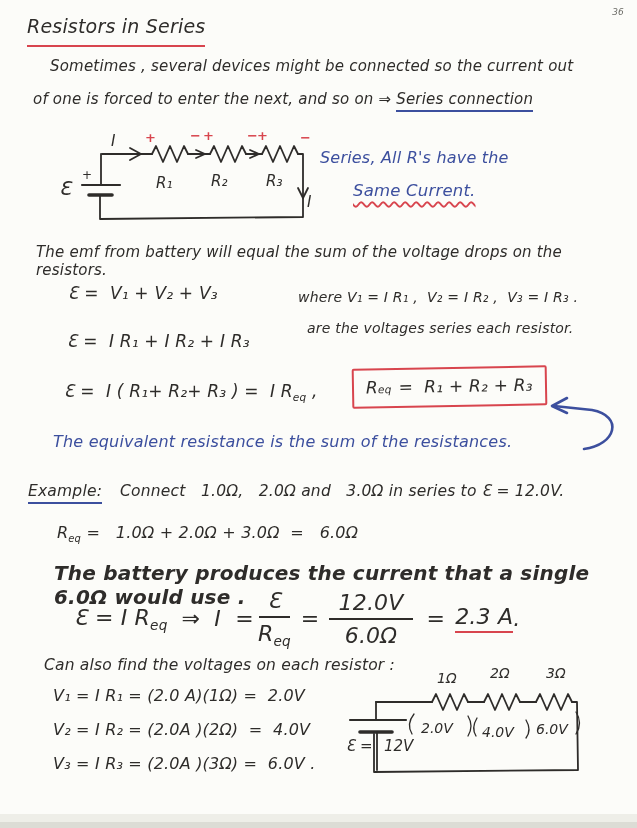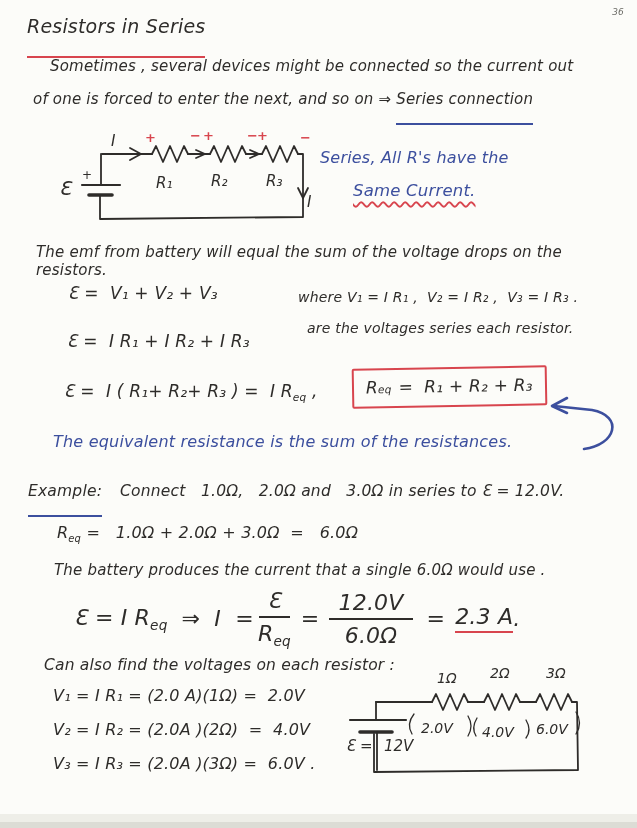--- a/index.html
+++ b/index.html
@@ -15,24 +15,24 @@
     overflow:hidden;margin:0;
   }
   .hand{
     font-family:"DejaVu Sans",sans-serif;font-style:italic;color:var(--ink);
     white-space:pre-wrap;letter-spacing:.2px;
   }
   .abs{position:absolute;}
   .blue-ink{color:var(--blue);}
   .gray-ink{color:#6b6b66;}
   .title{
-    font-size:19px;border-bottom:2.5px solid var(--red);padding-bottom:19px;
+    font-size:19px;border-bottom:2.5px solid var(--red);padding-bottom:8px;
     transform:rotate(-.4deg);
   }
-  .blue-underline{border-bottom:2px solid var(--blue);padding-bottom:15px;}
+  .blue-underline{border-bottom:2px solid var(--blue);padding-bottom:2px;}
   .red-underline{border-bottom:2px solid var(--red);padding-bottom:2px;}
   .wavy-red{
     text-decoration:underline;text-decoration-style:wavy;
     text-decoration-color:var(--red);text-decoration-thickness:1.5px;
     text-underline-offset:5px;
   }
   .red-box{
     border:2px solid var(--red);border-radius:2px;padding:7px 12px 9px;
     transform:rotate(-1deg);display:inline-flex;align-items:baseline;
     font-size:17px;
@@ -123,21 +123,21 @@
   <div class="abs hand blue-ink" style="left:53px;top:432px;font-size:16px;">The equivalent resistance is the sum of the resistances.</div>
   <svg class="abs" style="left:530px;top:392px;" width="102" height="64" viewBox="0 0 102 64">
     <path d="M 54,57 C 86,53 94,24 62,18 L 24,14" fill="none" stroke="#3c4f9e" stroke-width="2.6" stroke-linecap="round"></path>
     <path d="M 37,6 L 22,14 L 37,21" fill="none" stroke="#3c4f9e" stroke-width="2.6" stroke-linecap="round" stroke-linejoin="round"></path>
   </svg>
 
   <div class="abs hand" style="left:28px;top:482px;font-size:15.5px;"><span class="blue-underline">Example:</span><span style="margin-left:18px;">Connect   1.0Ω,   2.0Ω and   3.0Ω in series to Ɛ = 12.0V.</span></div>
 
   <div class="abs hand" style="left:57px;top:523px;font-size:16px;"><span>R</span><sub>eq</sub><span> =   1.0Ω + 2.0Ω + 3.0Ω  =   6.0Ω</span></div>
 
-  <div class="abs hand" style="left:54px;top:561px;font-size:15px;">The battery produces the current that a single 6.0Ω would use .</div>
+  <div class="abs hand" style="left:54px;top:561px;font-size:20px;font-weight:bold;">The battery produces the current that a single 6.0Ω would use .</div>
 
   <div class="abs hand eqrow" style="left:74px;top:588px;font-size:22px;">
     <span><span>Ɛ = I R</span><sub>eq</sub></span>
     <span style="margin:0 14px;">⇒</span>
     <span>I  =</span>
     <span class="frac">
       <span class="num">Ɛ</span>
       <span class="den"><span>R</span><sub>eq</sub></span>
     </span>
     <span style="margin:0 6px;">=</span>

